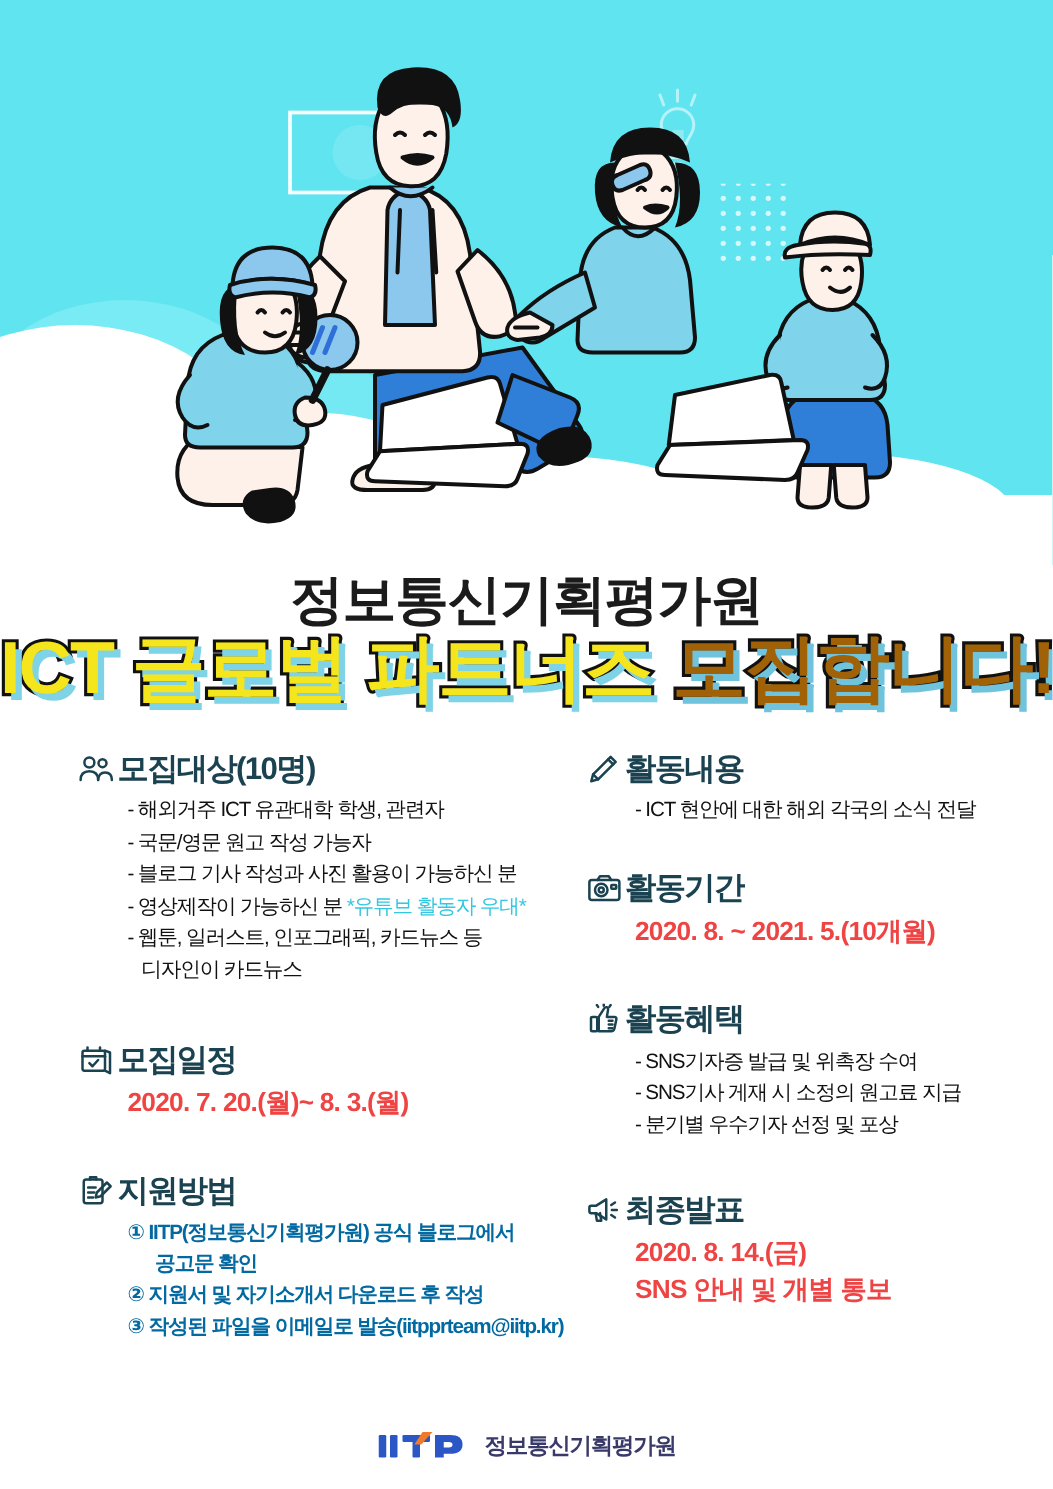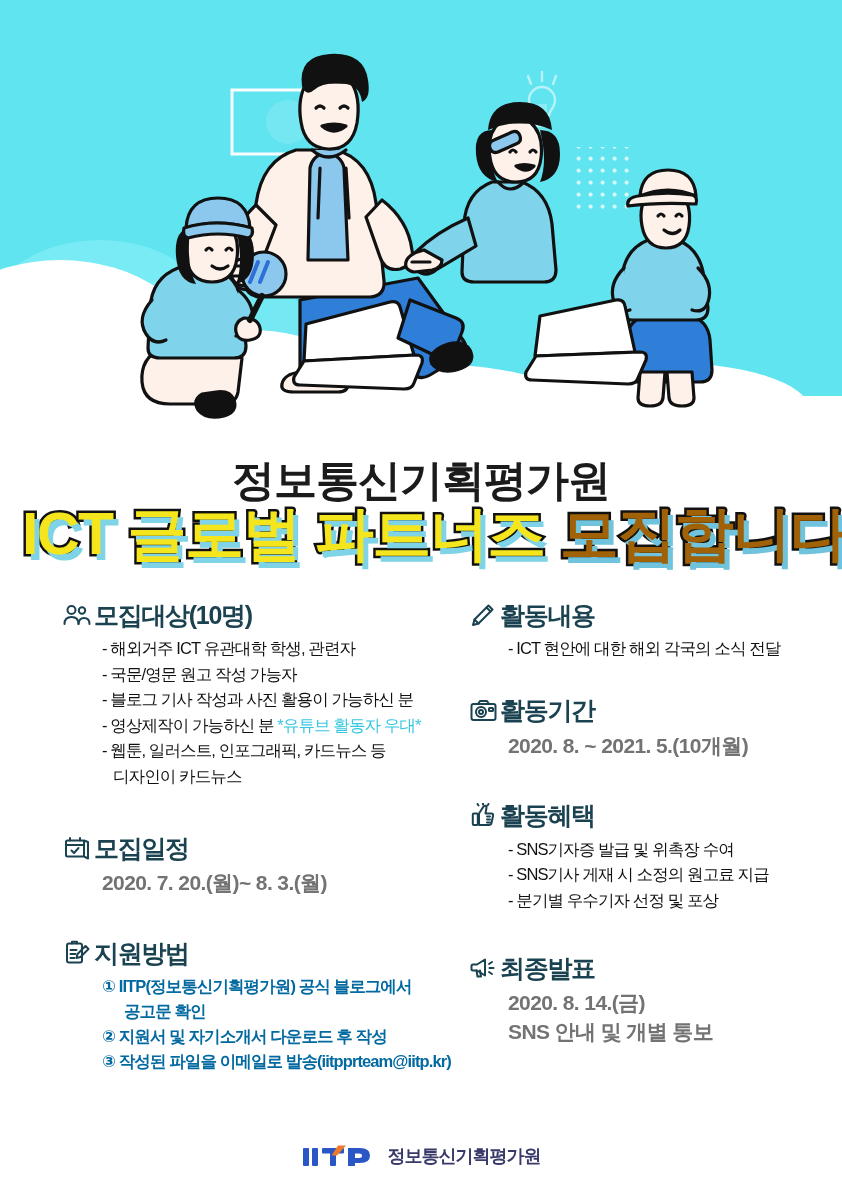--- a/index.html
+++ b/index.html
@@ -23,21 +23,20 @@
   }
   .main-title{
     margin:2px 0 0 0;line-height:1.0;white-space:nowrap;
     font-size:59px;font-weight:bold;letter-spacing:-1.5px;
   }
   .main-title .yellow{
     color:#f5e51c;
     -webkit-text-stroke:5px #111;
     paint-order:stroke fill;
     text-shadow:5px 6px 0 #7fd3e6;
-    margin-left:22px;
   }
   .main-title .blue{
     color:#a16207;
     -webkit-text-stroke:5px #111;
     paint-order:stroke fill;
     text-shadow:5px 6px 0 #6fc3dc;
   }
 
   
   .content{position:absolute;left:0;top:600px;width:842px;height:520px;}
@@ -52,21 +51,21 @@
   .sec-title{
     font-size:25px;font-weight:bold;color:#1b4250;letter-spacing:-1.3px;line-height:1;
   }
   .sec-body{padding-left:40px;}
   .bullet{
     font-size:16.5px;color:#111;letter-spacing:-0.9px;line-height:1.55;white-space:nowrap;
   }
   .bullet .highlight{color:#35c7e2;font-weight:normal;}
   .bullet.indent{padding-left:11px;}
   .date-line{
-    font-size:21px;font-weight:bold;color:#737373;letter-spacing:-0.6px;line-height:1.38;white-space:nowrap;
+    font-size:21px;font-weight:bold;color:#ef4444;letter-spacing:-0.6px;line-height:1.38;white-space:nowrap;
   }
   .numbered{font-size:16.5px;color:#0369a1;letter-spacing:-0.9px;line-height:1.5;white-space:nowrap;font-weight:bold;}
   .numbered.sub{padding-left:22px;}
 
   .sp-a{height:40px;}
   .sp-b{height:36px;}
   .sp-c{height:30px;}
   .sp-d{height:36px;}
 
   

